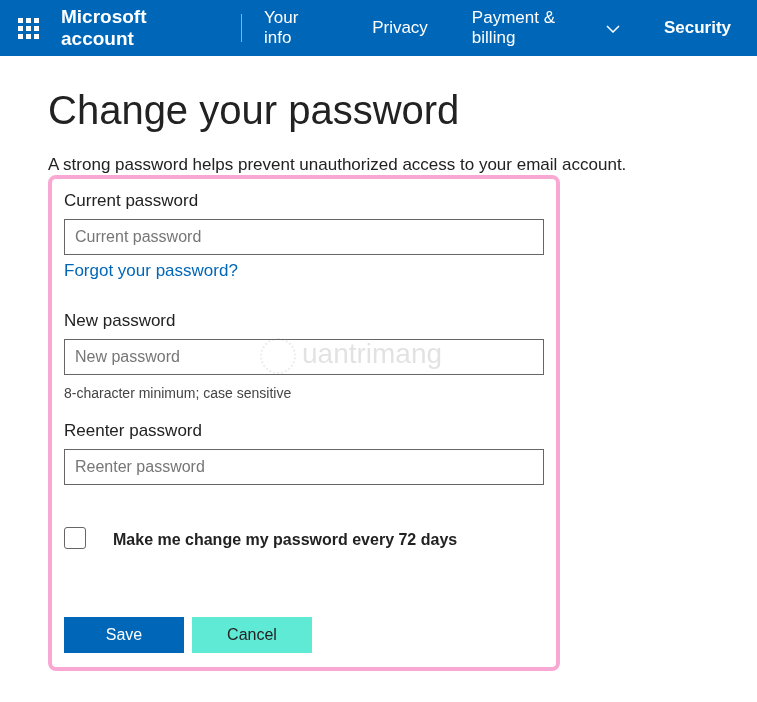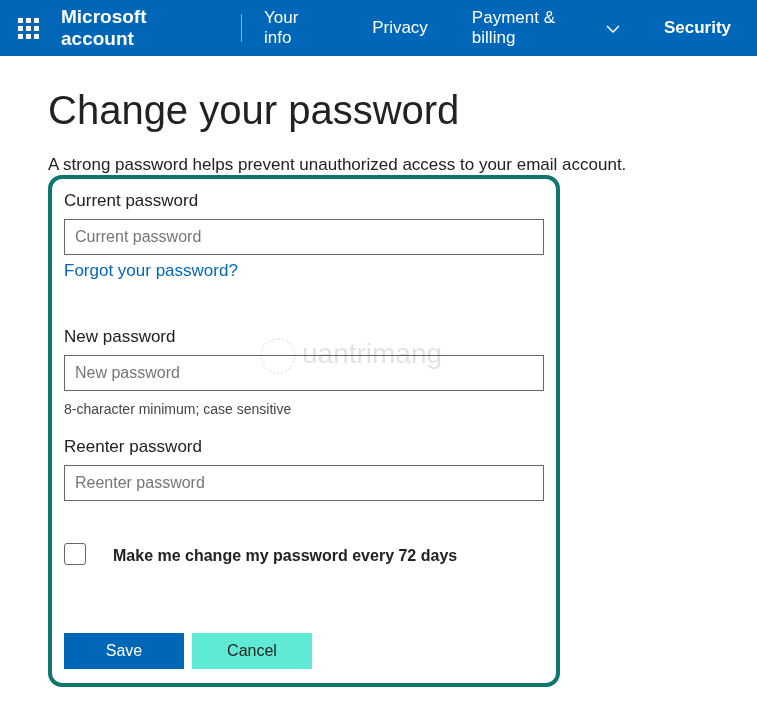--- a/index.html
+++ b/index.html
@@ -70,22 +70,22 @@
       font-weight: 300;
       color: #222;
       margin-bottom: 22px;
     }
     .subtitle {
       font-size: 17px;
       color: #222;
       margin-bottom: 0;
     }
     .form-outline {
-      border: 4px solid #0f766e;
-      border-radius: 14px;
+      border: 4px solid #f9a8d4;
+      border-radius: 8px;
       padding: 12px 12px 14px 12px;
       width: 512px;
     }
     .field-label {
       font-size: 17px;
       color: #222;
       margin-bottom: 8px;
       display: block;
     }
     .text-input {
@@ -100,21 +100,21 @@
       margin-bottom: 6px;
     }
     .text-input::placeholder {
       color: #767676;
     }
     .link {
       color: #0067b8;
       font-size: 17px;
       text-decoration: none;
       display: inline-block;
-      margin-bottom: 34px;
+      margin-bottom: 18px;
       cursor: pointer;
     }
     .hint {
       font-size: 14px;
       color: #444;
       margin-top: 4px;
       margin-bottom: 20px;
     }
     .field-group {
       margin-bottom: 12px;

